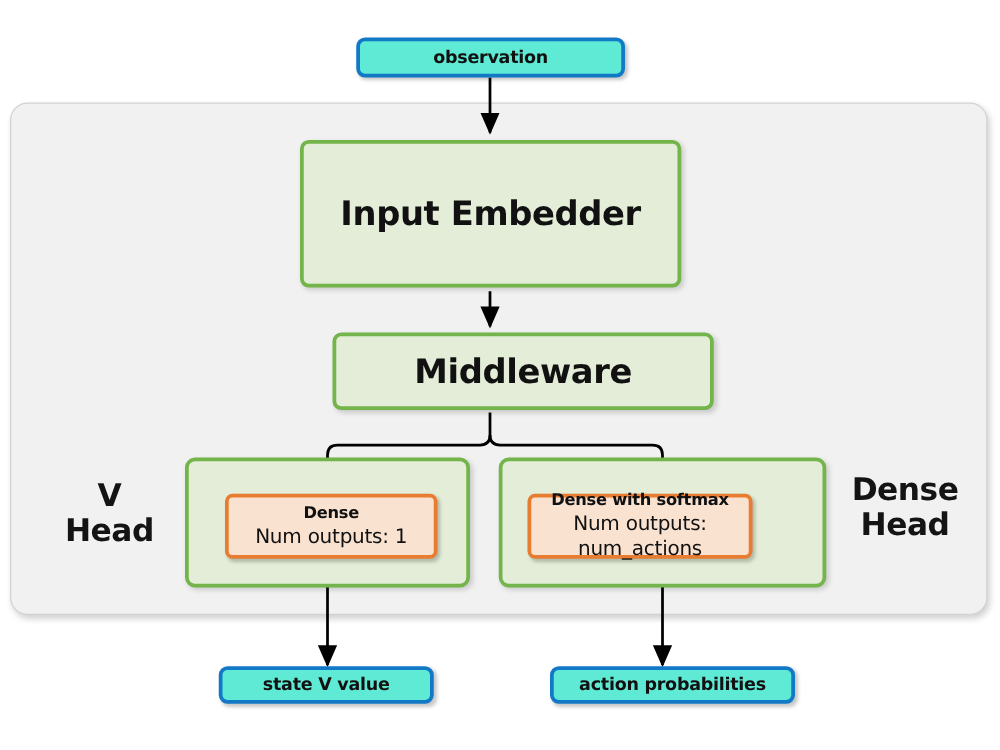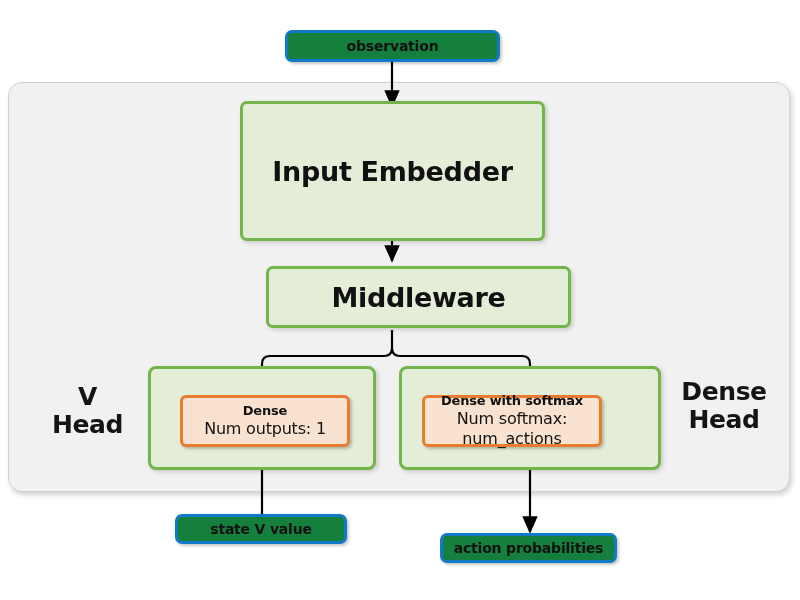--- a/index.html
+++ b/index.html
@@ -46,21 +46,21 @@
     position: absolute;
     box-sizing: border-box;
     background: #f1f1f1;
     border: 1px solid #d2d2d2;
     border-radius: 14px;
     box-shadow: 2px 3px 5px rgba(0,0,0,0.18);
   }
 
   
   .io-box {
-    background: #15803d;
+    background: #5eead4;
     border: 3px solid #1279c6;
     border-radius: 7px;
     box-shadow: 2px 2px 3px rgba(0,0,0,0.22);
     font-size: 14px;
     font-weight: bold;
     letter-spacing: -0.2px;
   }
 
   
   .green-box {
@@ -137,21 +137,21 @@
 
     <path d="M262,448 L262,532" stroke="#000000" stroke-width="2.2" fill="none" marker-end="url(#arrow)"></path>
 
     <path d="M530,448 L530,532" stroke="#000000" stroke-width="2.2" fill="none" marker-end="url(#arrow)"></path>
   </svg>
 
   <div class="node io-box" style="left:285px; top:30px; width:215px; height:32px;">
     <span>observation</span>
   </div>
 
-  <div class="node green-box big-label" style="left:240px; top:101px; width:305px; height:140px;">
+  <div class="node green-box big-label" style="left:240px; top:112px; width:305px; height:118px;">
     <span>Input Embedder</span>
   </div>
 
   <div class="node green-box big-label" style="left:240px; top:266px; width:305px; height:62px;margin-left:26px;">
     <span>Middleware</span>
   </div>
 
   <div class="node head-group" style="left:148px; top:366px; width:228px; height:104px;">
     <div class="node orange-box" style="position:absolute; left:29px; top:26px; width:170px; height:52px;">
       <span class="orange-title">Dense</span>
@@ -160,30 +160,30 @@
   </div>
 
   <div class="head-label" style="left:35px; top:383px; width:105px;">
     <div>V</div>
     <div>Head</div>
   </div>
 
   <div class="node head-group" style="left:399px; top:366px; width:262px; height:104px;">
     <div class="node orange-box" style="position:absolute; left:20px; top:26px; width:180px; height:52px;">
       <span class="orange-title">Dense with softmax</span>
-      <span class="orange-sub">Num softmax: num_actions</span>
+      <span class="orange-sub">Num outputs: num_actions</span>
     </div>
   </div>
 
   <div class="head-label" style="left:668px; top:378px; width:112px;">
     <div>Dense</div>
     <div>Head</div>
   </div>
 
-  <div class="node io-box" style="left:175px; top:514px; width:172px; height:30px;">
+  <div class="node io-box" style="left:175px; top:533px; width:172px; height:30px;">
     <span>state V value</span>
   </div>
 
-  <div class="node io-box" style="left:440px; top:533px; width:177px; height:30px;">
+  <div class="node io-box" style="left:440px; top:533px; width:196px; height:30px;">
     <span>action probabilities</span>
   </div>
 
 </div>
 
 </body></html>

